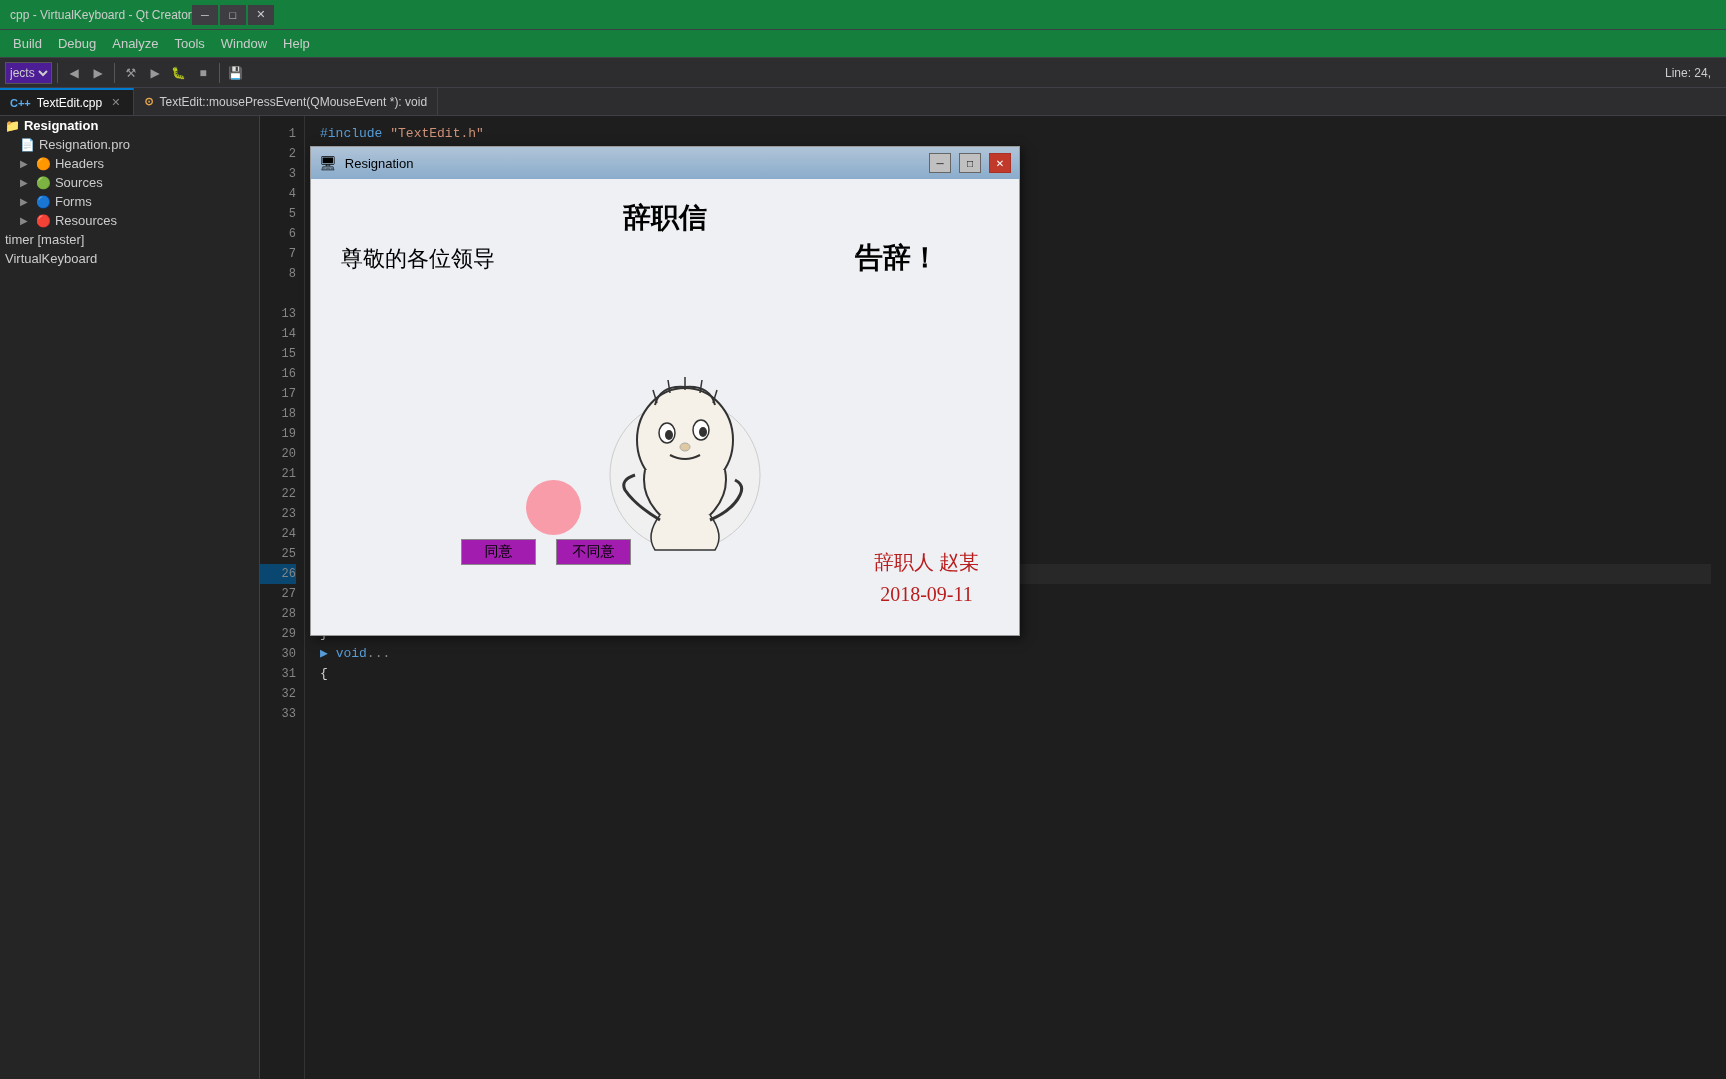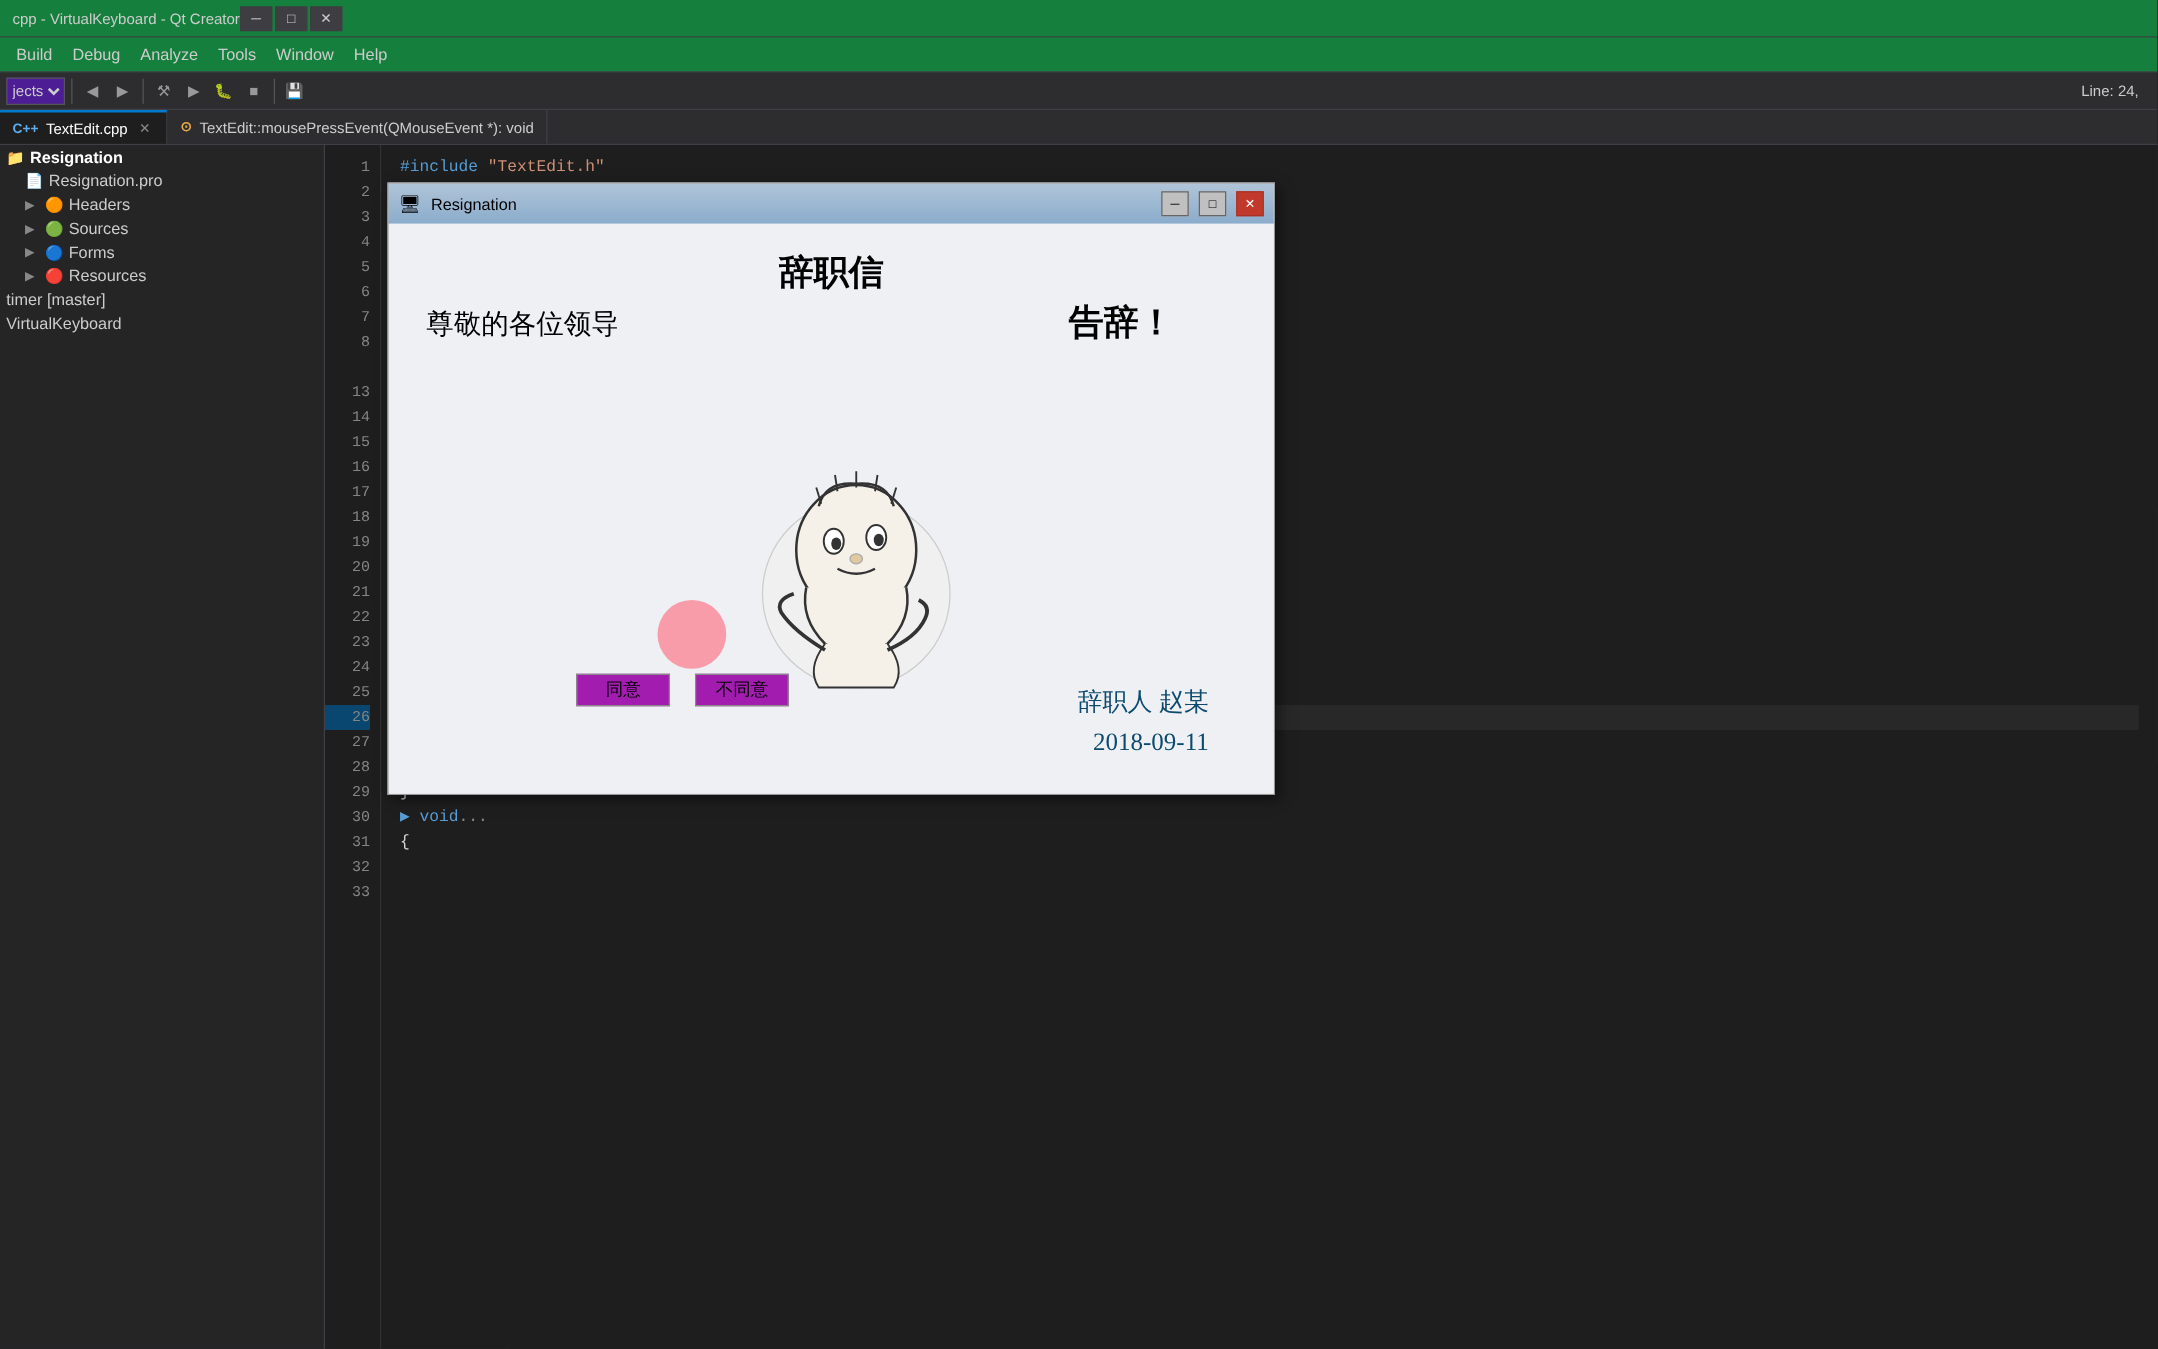--- a/index.html
+++ b/index.html
@@ -327,25 +327,25 @@
       font-size: 14px;
       font-family: 'SimSun', serif;
       display: flex;
       align-items: center;
       justify-content: center;
     }
 
     .dialog-signature {
       position: absolute;
       bottom: 25px;
-      right: 52px;
-      text-align: right;
+      right: 40px;
+      text-align: center;
       font-size: 20px;
       font-family: 'SimSun', serif;
-      color: #0c4a6e;
+      color: #b91c1c;
       line-height: 1.6;
     }
     
     .line-26-highlight {
       background: #094771;
     }
   </style>
 </head>
 <body>
 

